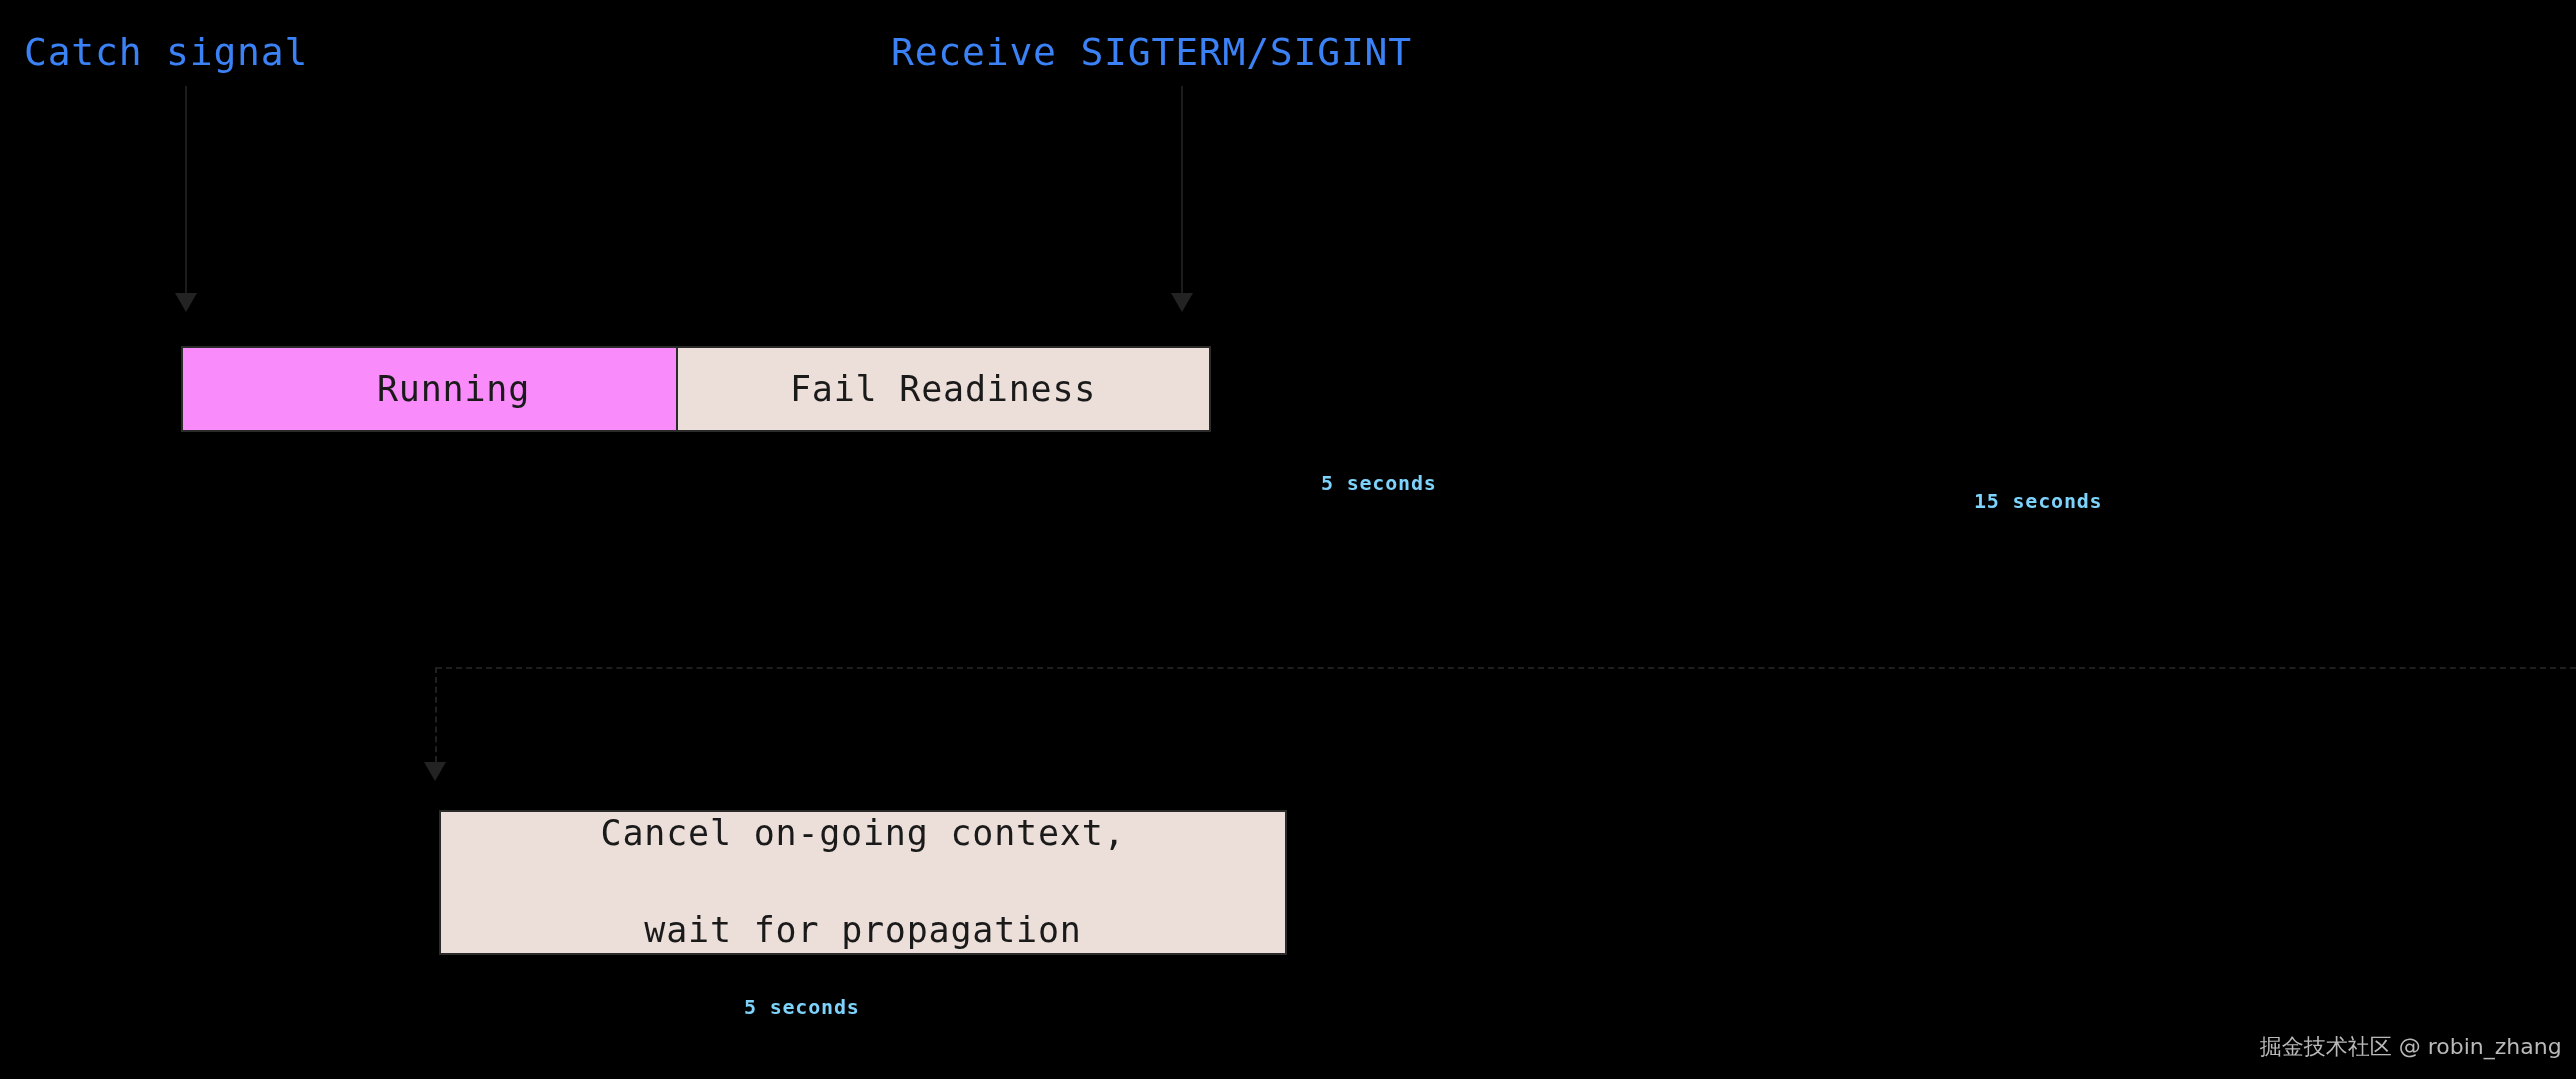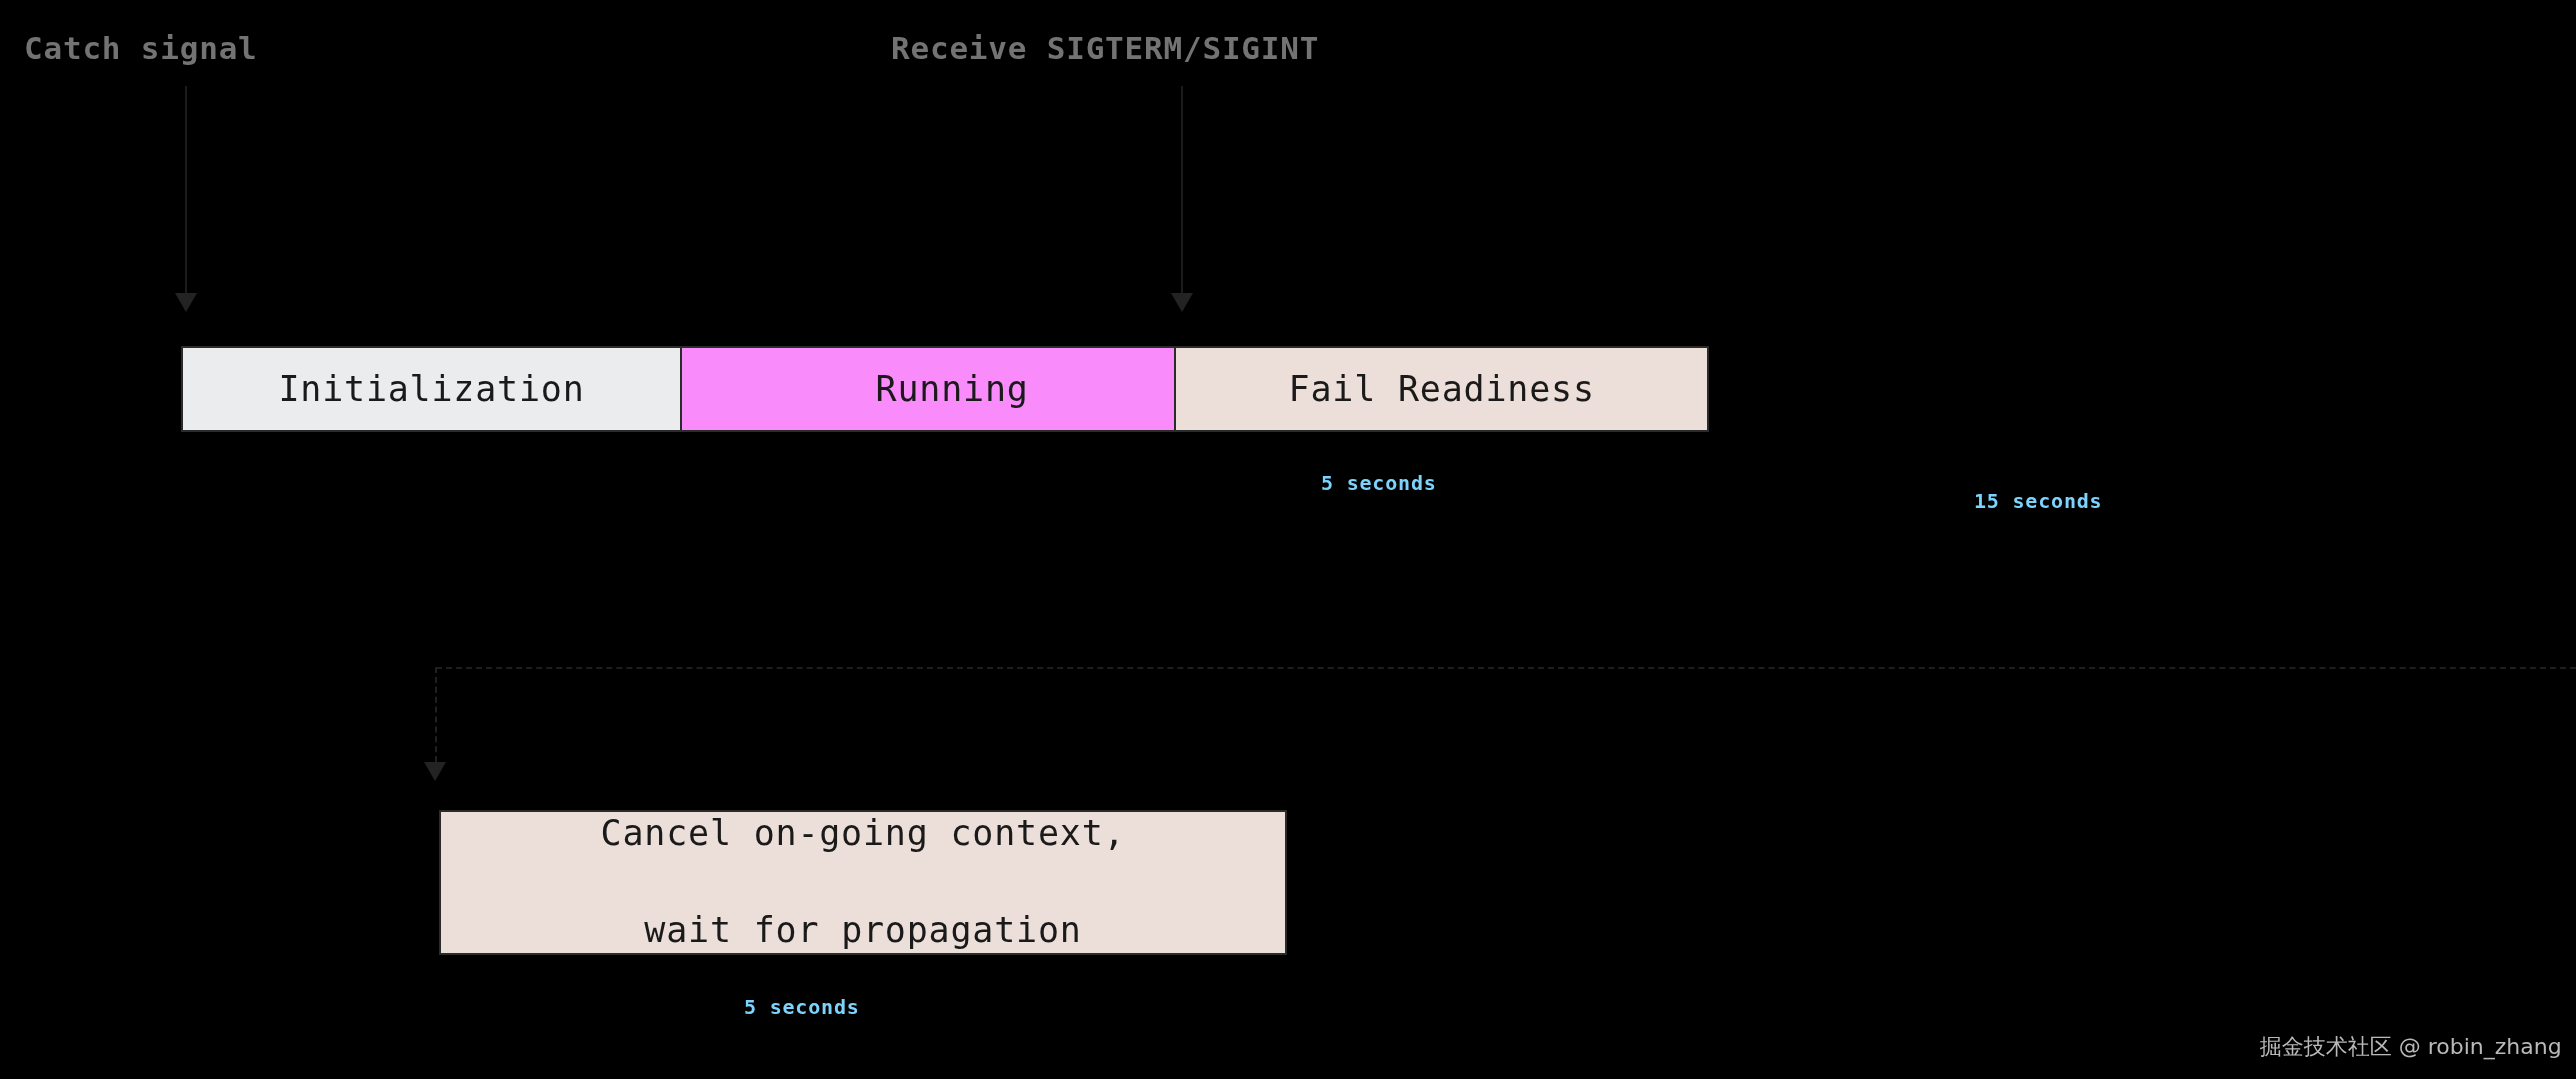--- a/index.html
+++ b/index.html
@@ -11,23 +11,23 @@
     width: 2576px;
     height: 1079px;
     position: relative;
     overflow: hidden;
     font-family: "DejaVu Sans Mono", "Liberation Mono", monospace;
   }
 
   
   .top-label {
     position: absolute;
-    font-size: 31px;
-    font-weight: 700;
-    color: #737373;
+    font-size: 38px;
+    font-weight: 400;
+    color: #3b82f6;
     white-space: nowrap;
     letter-spacing: 0.8px;
     font-family: "DejaVu Sans Mono", "Liberation Mono", monospace;
   }
   #label-catch-signal { left: 24px;  top: 30px; }
   #label-receive-sig  { left: 891px; top: 30px; }
 
   
   .duration-label {
     position: absolute;
@@ -153,21 +153,20 @@
 
 <div id="label-receive-sig" class="top-label">Receive SIGTERM/SIGINT</div>
 
 <div id="bracket-left" class="vline"></div>
 <div id="bracket-left-arrow" class="arrowhead-down"></div>
 
 <div id="bracket-right" class="vline"></div>
 <div id="bracket-right-arrow" class="arrowhead-down"></div>
 
 <div id="phase-bar">
-  <div class="phase phase-initialization">Initialization</div>
   <div class="phase phase-running">Running</div>
   <div class="phase phase-fail-readiness">Fail Readiness</div>
 </div>
 
 <div id="label-5-seconds-top" class="duration-label">5 seconds</div>
 
 <div id="label-15-seconds" class="duration-label">15 seconds</div>
 
 <div id="guide-hline" class="hline-dashed"></div>
 <div id="drop-vline" class="vline-dashed"></div>

